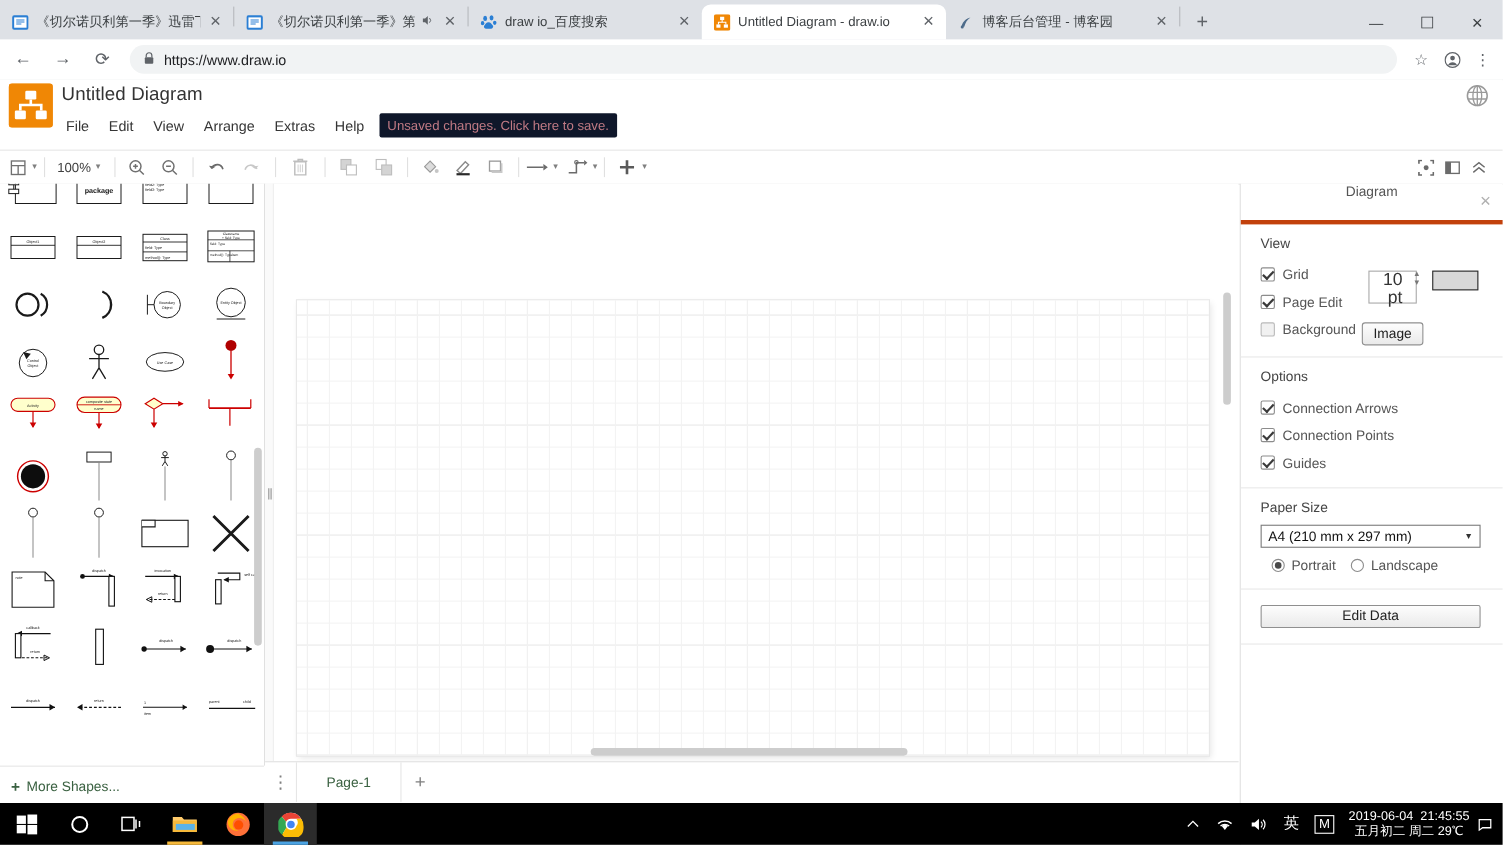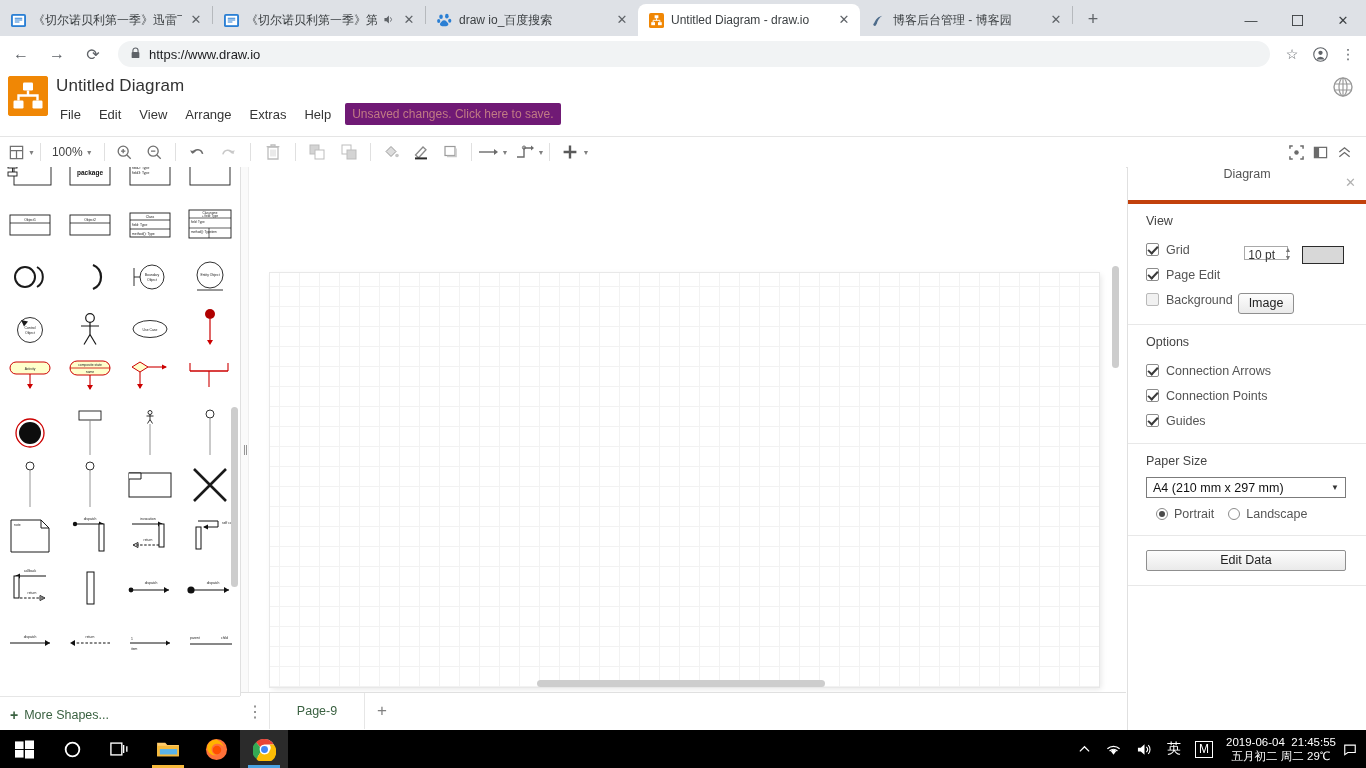--- a/index.html
+++ b/index.html
@@ -74,21 +74,21 @@
     position:absolute;left:8px;top:76px;width:40px;height:40px;background:#f08705;
     border-radius:3px;
   }
   .dio-logo svg{display:block;}
   .dio-title{
     position:absolute;left:56px;top:76px;font-size:17px;color:#333;letter-spacing:.1px;
   }
   .dio-menus{position:absolute;left:60px;top:103px;display:flex;align-items:center;}
   .dio-menu{font-size:13px;color:#353535;margin-right:18px;}
   .unsaved{
-    background:#701a75;color:#c07a84;font-size:12px;padding:4px 7px;border-radius:2px;
+    background:#0f172a;color:#c07a84;font-size:12px;padding:4px 7px;border-radius:2px;
     margin-left:-4px;
   }
   .globe{position:absolute;right:12px;top:76px;width:22px;height:22px;color:#999;}
 
   
   .dio-toolbar{
     position:absolute;left:0;top:136px;width:1366px;height:30px;
     background:#fff;border-top:1px solid #e5e5e5;border-bottom:1px solid #e0e0e0;
     display:flex;align-items:center;
   }
@@ -182,22 +182,22 @@
   .cb{
     width:13px;height:13px;border:1px solid #8c8c8c;background:#fff;margin-right:7px;
     display:inline-block;position:relative;box-sizing:border-box;border-radius:2px;
   }
   .cb.on:after{
     content:"";position:absolute;left:3px;top:0px;width:4px;height:8px;
     border:solid #3a3a3a;border-width:0 2px 2px 0;transform:rotate(43deg);
   }
   .cb.dis{border-color:#b9b9b9;background:#f1f1f1;}
   .spin{
-    position:absolute;left:1244px;width:44px;height:14px;border:1px solid #a9a9a9;
-    background:#fff;font-size:12px;color:#333;text-align:right;padding-right:12px;
+    position:absolute;left:1244px;width:44px;height:30px;border:1px solid #a9a9a9;
+    background:#fff;font-size:16px;color:#333;text-align:right;padding-right:12px;
     box-sizing:border-box;line-height:16px;
   }
   .spin-arrows{position:absolute;left:1283px;width:10px;height:18px;color:#777;
     font-size:7px;line-height:8px;text-align:center;}
   .swatch{
     position:absolute;left:1302px;width:42px;height:18px;border:1px solid #2b2b2b;
     background:#d8d8d8;box-sizing:border-box;
   }
   .btn{
     border:1px solid #8f8f8f;background:linear-gradient(#fdfdfd,#eaeaea);
@@ -847,21 +847,21 @@
   <div class="canvas-area">
     <div class="page-sheet"></div>
     <div class="canvas-hsb"></div>
     <div class="canvas-vsb"></div>
   </div>
   <div class="splitter"></div>
   <div class="splitter-grip">| |</div>
 
   <div class="footer">
     <div class="foot-menu">⋮</div>
-    <div class="page-tab">Page-9</div>
+    <div class="page-tab">Page-1</div>
     <div class="page-add">+</div>
   </div>
 
   <div class="fmt">
     <div class="fmt-title">
       <span>Diagram</span>
       <span class="fmt-close">✕</span>
     </div>
 
     <div class="fmt-sec" style="padding-bottom:12px;position:relative;">

